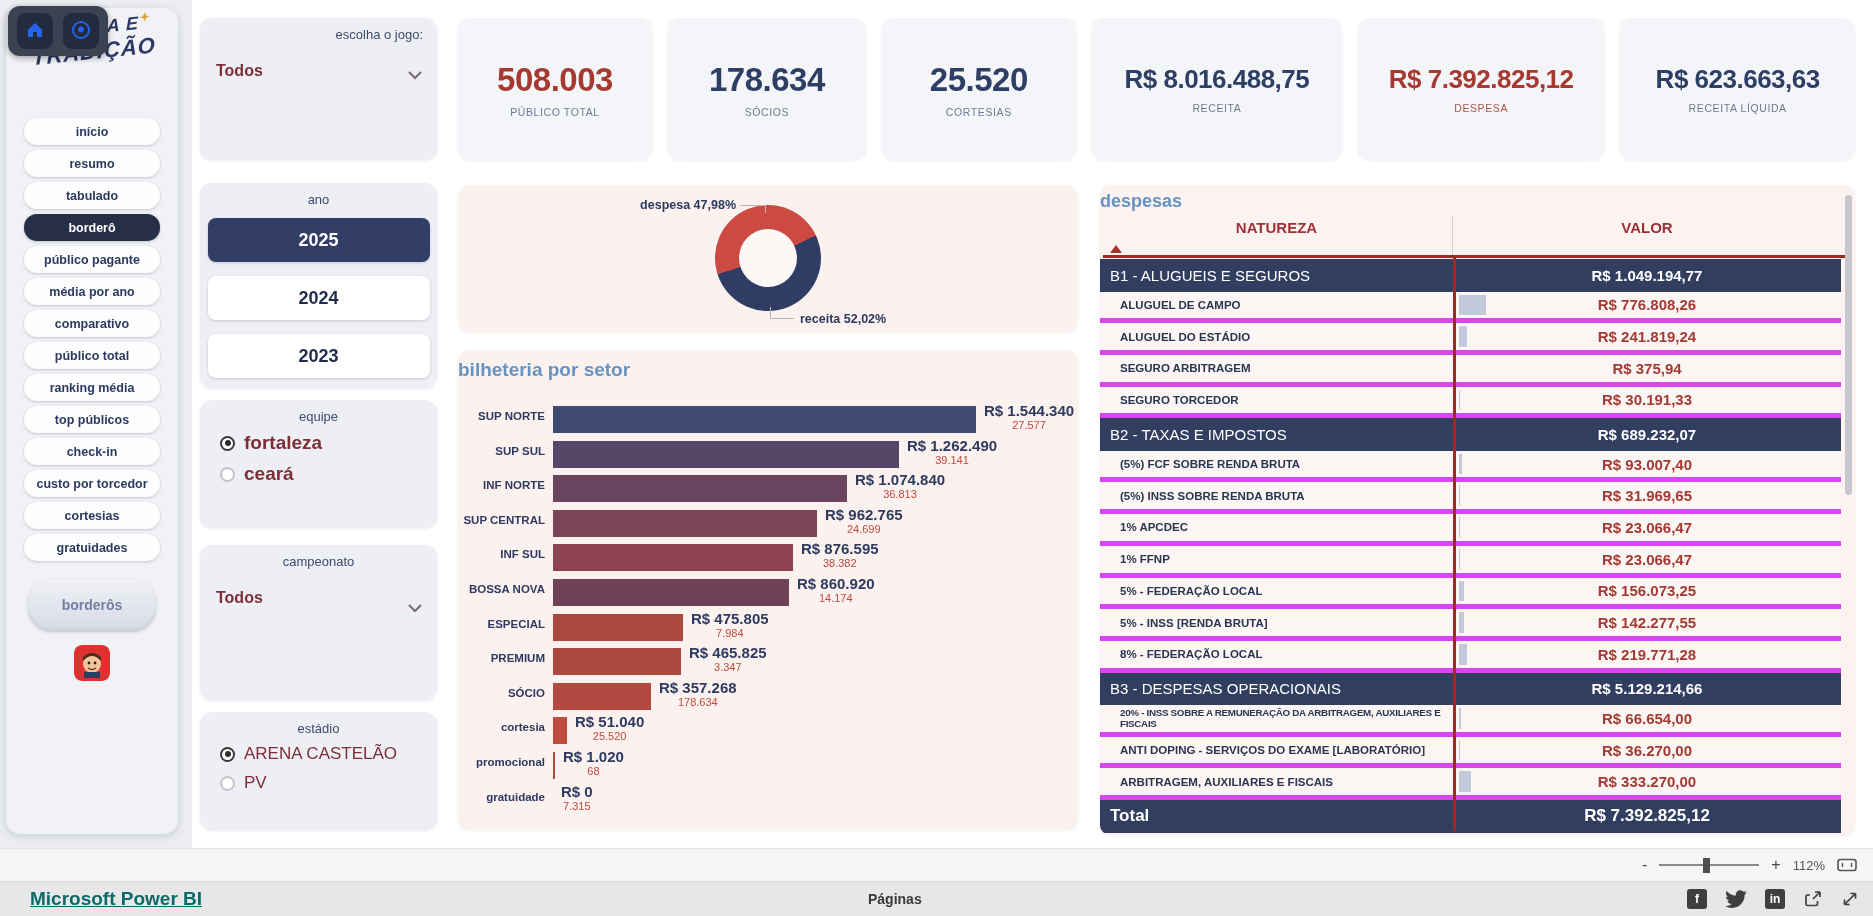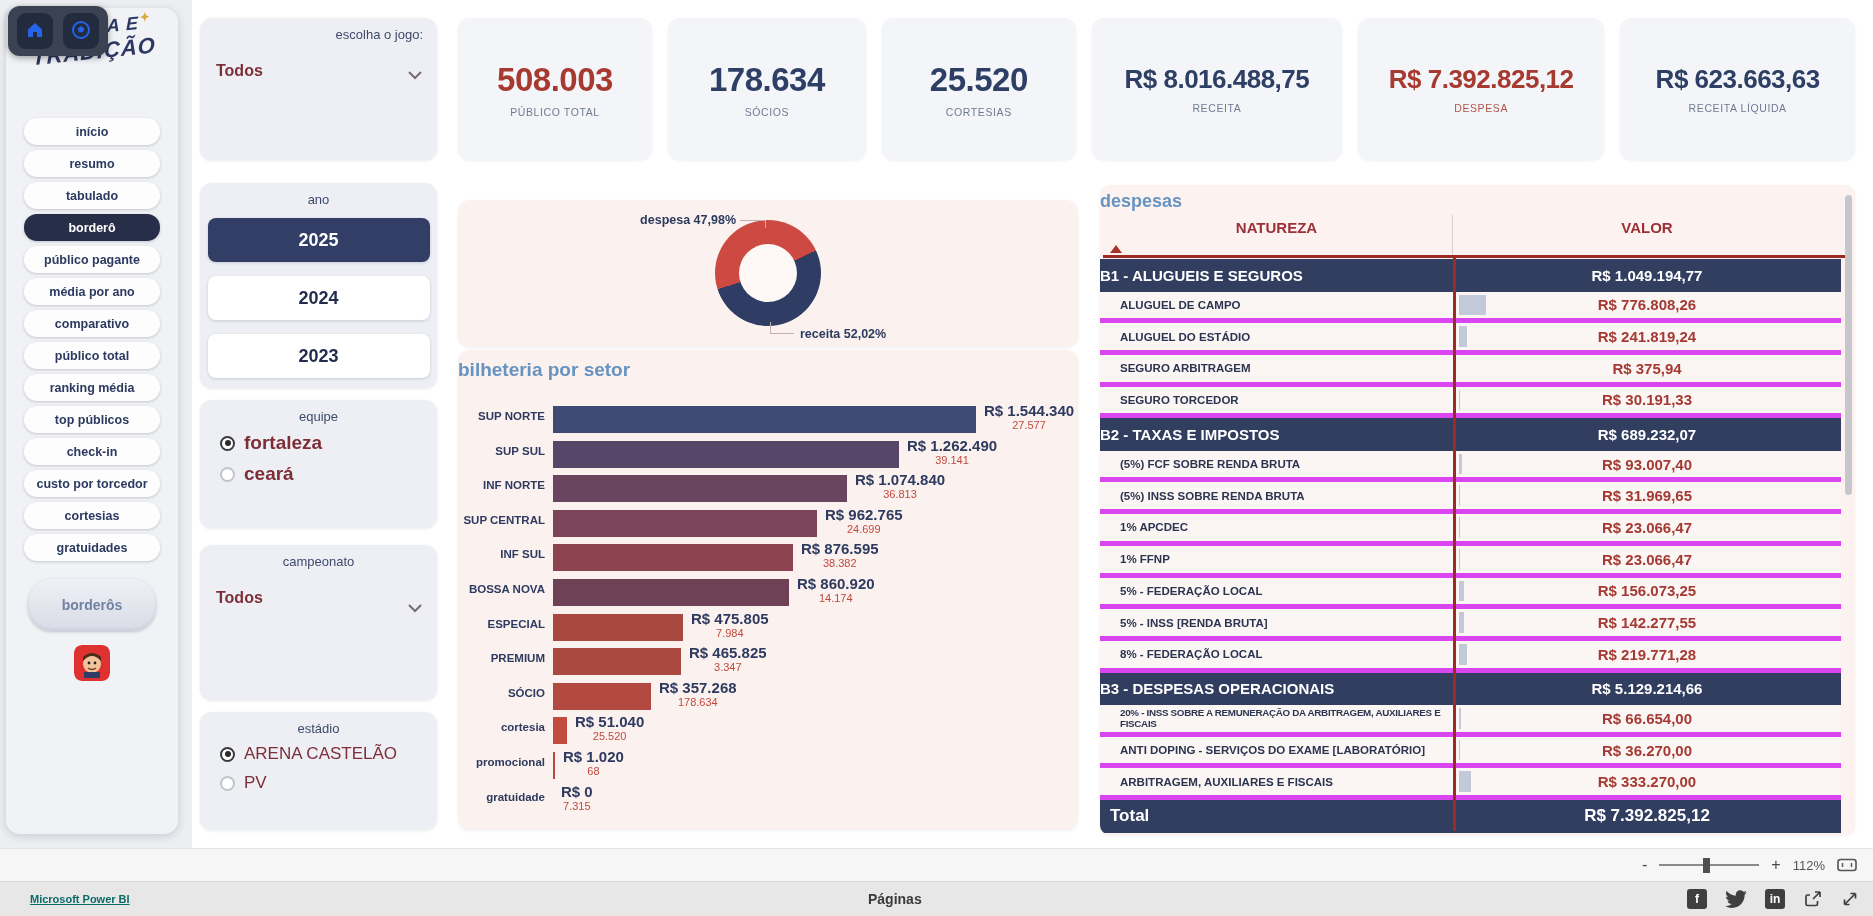--- a/index.html
+++ b/index.html
@@ -60,21 +60,21 @@
 
   
   .kpis { position:absolute; left:458px; top:18px; width:1397px; height:142px; display:flex; gap:16px; }
   .kpi { background:#f4f5f8; border-radius:12px; display:flex; flex-direction:column;
     align-items:center; justify-content:center; box-shadow:0 1px 3px rgba(40,50,80,.08); cursor:pointer; }
   .kpi .v { font-size:33px; font-weight:800; letter-spacing:-.5px; }
   .kpi.money .v { font-size:26px; }
   .kpi .l { margin-top:7px; font-size:10.5px; letter-spacing:.6px; color:#707a92; }
 
   
-  .donut-card { position:absolute; left:458px; top:200px; width:620px; height:147px;
+  .donut-card { position:absolute; left:458px; top:185px; width:620px; height:147px;
     background:#fbf1ef; border-radius:12px; box-shadow:0 1px 3px rgba(40,50,80,.08); }
   .donut { position:absolute; left:257px; top:20px; width:106px; height:106px; border-radius:50%; cursor:pointer; }
   .donut::after { content:""; position:absolute; inset:24px; border-radius:50%; background:#fdf7f5; }
   .dlabel { position:absolute; color:#2c3a5e; font-size:12.5px; font-weight:bold; }
   .dl-despesa { left:100px; top:13px; width:178px; text-align:right; }
   .dl-receita { left:342px; top:127px; }
   .leader { position:absolute; background:#c5b0ad; }
 
   
   .bar-card { position:absolute; left:458px; top:350px; width:620px; height:480px;
@@ -103,42 +103,42 @@
     border-left:6px solid transparent; border-right:6px solid transparent;
     border-bottom:8px solid #a83226; }
   .red-line { position:absolute; left:3px; top:70px; width:749px; height:2.5px; background:#9c2b24; }
   .trows { position:absolute; left:0; top:74px; width:741px; }
   .trow { display:flex; cursor:pointer; }
   .trow.detail { height:31.7px; background:#fbf5f3; border-bottom:5px solid #d946ef; }
   .trow.section, .trow.total { height:32.5px; background:#313e60; color:#fff; }
   .cell-nat { width:353px; display:flex; align-items:center; }
   .trow.detail .cell-nat { padding-left:20px; color:#2b3450; font-size:11.5px; font-weight:bold; }
   .trow.detail .cell-nat.long { font-size:9.8px; letter-spacing:-.3px; }
-  .trow.section .cell-nat { font-size:15px; font-weight:700; }
+  .trow.section .cell-nat { padding-left:10px; font-size:15px; font-weight:400; }
   .trow.total .cell-nat { padding-left:10px; font-size:17px; font-weight:800; }
   .cell-val { flex:1; position:relative; display:flex; align-items:center; justify-content:center; }
   .trow.detail .cell-val { color:#a43a33; font-size:15px; font-weight:bold; }
   .trow.section .cell-val { font-size:15px; font-weight:800; }
   .trow.total .cell-val { font-size:17px; font-weight:800; }
   .vbar { position:absolute; left:6px; top:3px; bottom:3px; background:#b7c1d6; opacity:.85; }
   .vdivider { position:absolute; left:353px; top:70px; width:2.5px; height:576px; background:#9c2b24; z-index:3; }
   .tscroll { position:absolute; right:3px; top:10px; width:7px; height:300px;
     background:#c6c7cc; border-radius:4px; cursor:pointer; }
 
   
   .zoom-row { position:absolute; left:0; top:848px; width:1873px; height:33px; background:#f6f6f7;
     border-top:1px solid #e3e3e3; display:flex; align-items:center; justify-content:flex-end;
     gap:12px; padding-right:16px; color:#4a4a4a; }
   .ztrack { position:relative; width:100px; height:2px; background:#8a8a8a; cursor:pointer; }
   .zhandle { position:absolute; left:44%; top:-6.5px; width:7px; height:15px; background:#4f4f4f; cursor:grab; }
   .zsign { font-size:16px; cursor:pointer; line-height:1; }
   .zpct { font-size:13px; color:#555; }
   .bottom-bar { position:absolute; left:0; top:881px; width:1873px; height:35px; background:#e7e7e7;
     border-top:1px solid #d9d9d9; display:flex; align-items:center; }
-  .pbi-link { margin-left:30px; color:#0b6b68; font-size:11px; font-weight:600;
+  .pbi-link { margin-left:30px; color:#0b6b68; font-size:19px; font-weight:600;
     text-decoration:underline; cursor:pointer; }
   .pages { position:absolute; left:868px; color:#3a3a3a; font-size:14px; font-weight:600; }
   .social { position:absolute; right:14px; display:flex; align-items:center; gap:18px; }
   .sq-icon { width:20px; height:20px; background:#3f3f3f; border-radius:3px; color:#fff;
     font-size:12px; font-weight:bold; display:flex; align-items:center; justify-content:center; cursor:pointer; }
   .svg-btn { cursor:pointer; display:flex; }
 </style>
 </head>
 <body>
 

